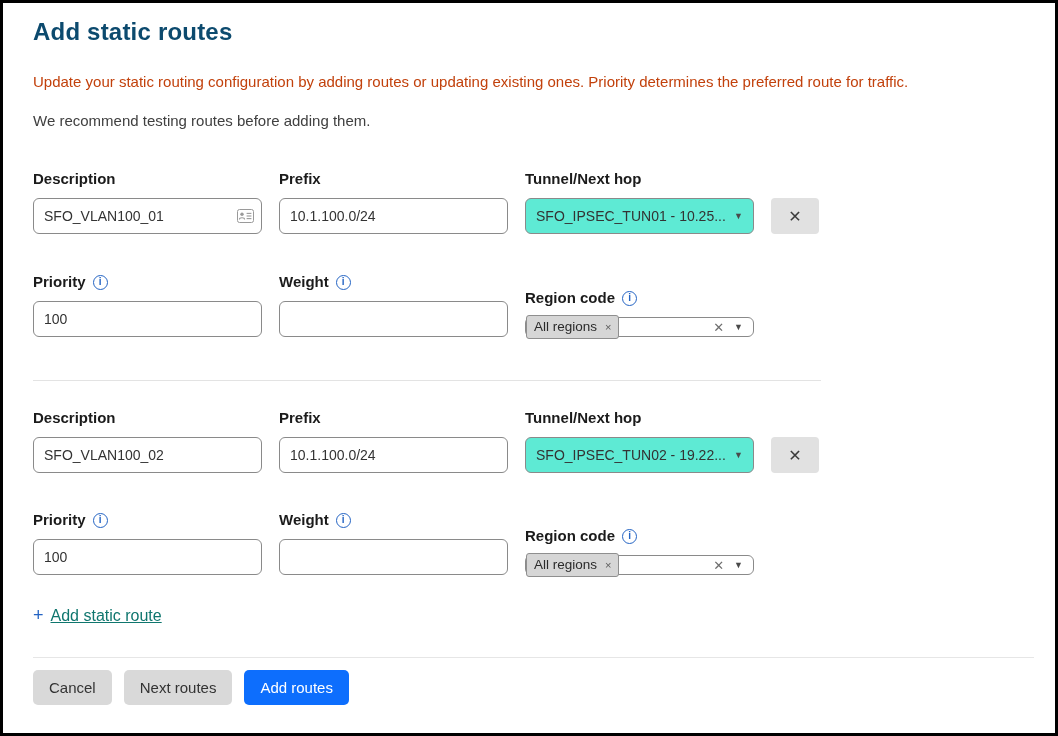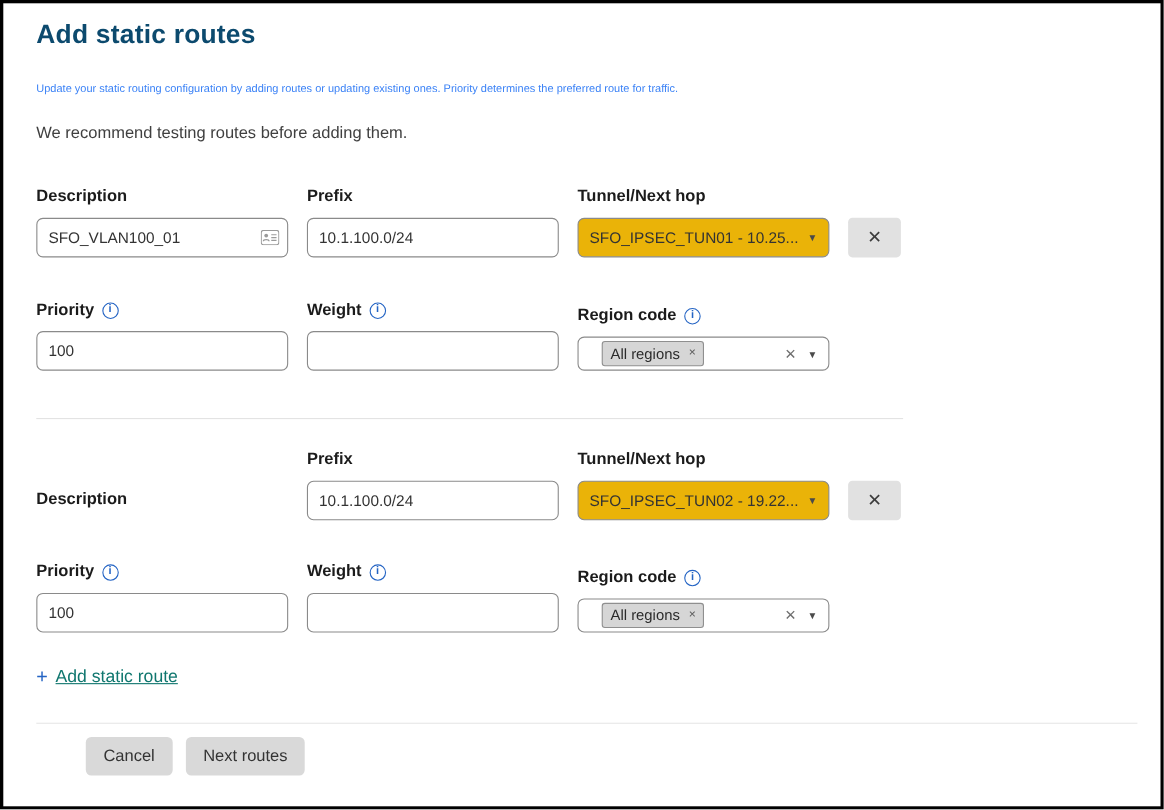--- a/index.html
+++ b/index.html
@@ -17,21 +17,21 @@
   }
 
   h1.title {
     font-size: 24px;
     line-height: 30px;
     font-weight: 700;
     color: #0c4a6e;
     letter-spacing: 0.2px;
   }
 
-  p.desc { margin-top: 24px; font-size: 10px; line-height: 21px; color: #3b82f6; }
+  p.desc { margin-top: 24px; font-size: 15px; line-height: 21px; color: #c2410c; }
   p.note { margin-top: 18px; font-size: 15px; line-height: 21px; color: #404040; }
 
   .grid-row {
     display: grid;
     grid-template-columns: 229px 229px 229px 48px;
     column-gap: 17px;
     align-items: end;
   }
   .grid-row.first { margin-top: 38px; }
   .grid-row.second { margin-top: 38px; }
@@ -86,48 +86,48 @@
     right: 8px; top: 50%;
     transform: translateY(-50%);
     display: inline-flex;
     cursor: pointer;
   }
 
   .select {
     height: 36px;
     border: 1px solid #8a8a8a;
     border-radius: 6px;
-    background: #eab308;
+    background: #5eead4;
     display: flex;
     align-items: center;
     padding: 0 10px;
     font-size: 14px;
     color: #333;
     cursor: pointer;
   }
   .select .select-text {
     white-space: nowrap;
     overflow: hidden;
     flex: 1;
   }
   .caret {
     font-size: 9px;
     color: #4a4a4a;
     margin-left: 8px;
     flex: none;
   }
 
   .multiselect {
-    height: 31px;
+    height: 20px;
     border: 1px solid #8a8a8a;
     border-radius: 6px;
     background: #fff;
     display: flex;
     align-items: center;
-    padding: 0 10px 0 21px;
+    padding: 0 10px 0 0;
     cursor: pointer;
   }
   .chip {
     background: #d6d6d6;
     border: 1px solid #8f8f8f;
     border-radius: 3px;
     padding: 4px 7px;
     font-size: 13.5px;
     color: #2b2b2b;
     display: inline-flex;
@@ -178,21 +178,20 @@
     border: none;
     border-top: 1px solid #e6e6e6;
     margin-top: 31px;
     margin-right: 3px;
   }
 
   .footer {
     margin-top: 12px;
     display: flex;
     gap: 12px;
-    margin-left: 45px;
   }
   button.btn {
     height: 35px;
     border: none;
     border-radius: 5px;
     font-size: 15px;
     font-family: "Liberation Sans", sans-serif;
     padding: 0 16px;
     cursor: pointer;
   }
@@ -279,20 +278,23 @@
       </div>
     </div>
   </div>
 
   <hr class="group-divider">
 
   <div>
     <div class="grid-row g2-first">
       <div class="field">
         <span class="field-label">Description</span>
+        <span class="text-input-wrap">
+          <input class="text-input" type="text" value="SFO_VLAN100_02" style="">
+        </span>
       </div>
       <div class="field">
         <span class="field-label">Prefix</span>
         <span class="text-input-wrap">
           <input class="text-input" type="text" value="10.1.100.0/24" style="">
         </span>
       </div>
       <div class="field">
         <span class="field-label">Tunnel/Next hop</span>
         <div class="select">
@@ -344,15 +346,16 @@
   <div class="add-link-row">
     <span class="plus-icon">+</span>
     <a class="add-link">Add static route</a>
   </div>
 
   <hr class="footer-divider">
 
   <div class="footer">
     <button class="btn btn-gray">Cancel</button>
     <button class="btn btn-gray">Next routes</button>
+    <button class="btn btn-primary">Add routes</button>
   </div>
 
 </div>
 
 </body></html>

